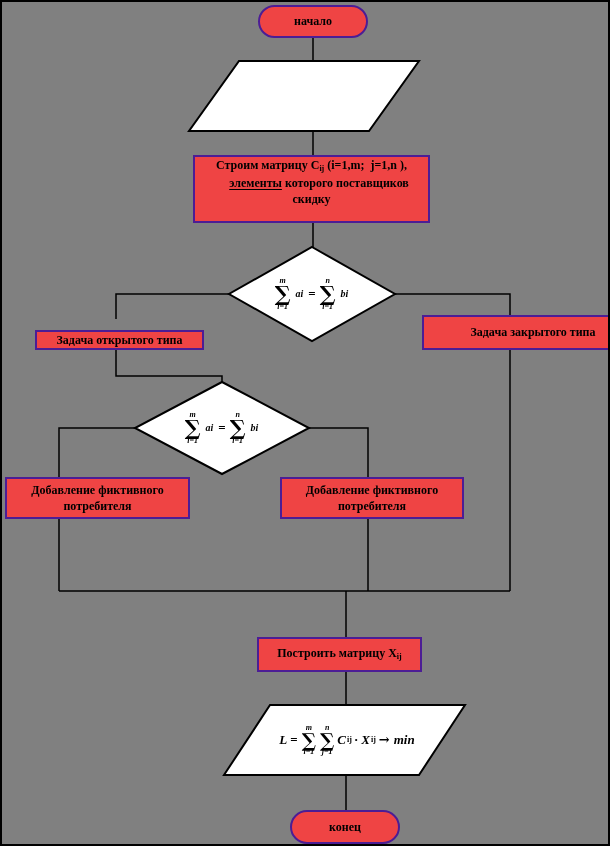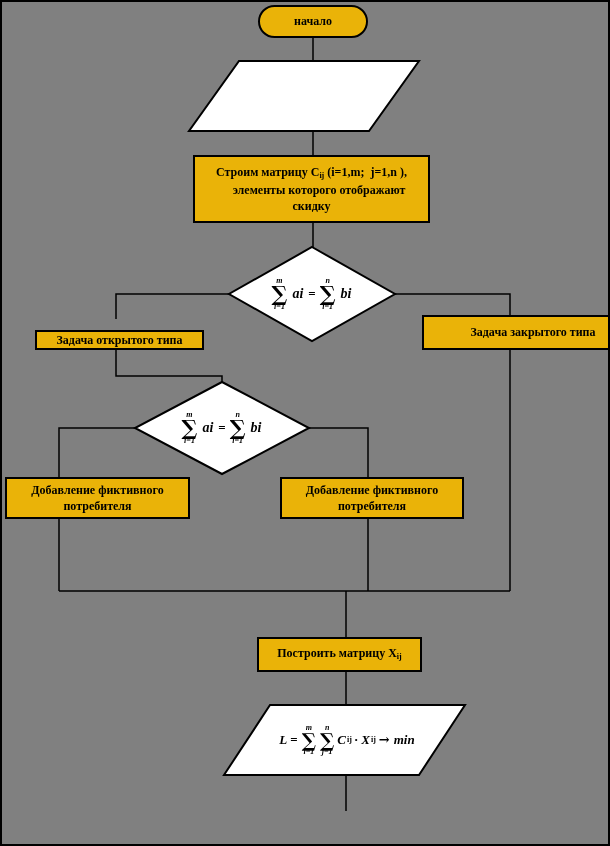--- a/index.html
+++ b/index.html
@@ -3,36 +3,36 @@
 <meta charset="utf-8">
 <style>
   html,body{margin:0;padding:0;background:#808080;}
   .canvas{
     position:relative;width:610px;height:846px;background:#808080;
     border:2px solid #000;box-sizing:border-box;overflow:hidden;
     font-family:"Liberation Serif","DejaVu Serif",serif;color:#000;
   }
   .layer{position:absolute;left:0;top:0;}
   .shape{
-    position:absolute;background:#eab308;border:2px solid #000000;box-sizing:border-box;
+    position:absolute;background:#ef4444;border:2px solid #4c1d95;box-sizing:border-box;
     display:flex;flex-direction:column;align-items:center;justify-content:center;
     text-align:center;font-weight:bold;font-size:12px;line-height:1.35;
   }
   .oval{border-radius:18px;}
   .overlay{
     position:absolute;display:flex;flex-direction:column;align-items:center;justify-content:center;
     text-align:center;font-weight:bold;font-size:12px;line-height:1.35;pointer-events:none;
   }
   .frow{flex-direction:row;}
   sub,.sub{font-size:8px;vertical-align:-0.3em;font-weight:bold;}
-  .u{text-underline-offset:2px;margin-left:15px;}
+  .u{text-decoration:underline;text-underline-offset:2px;margin-left:15px;}
   .sum{display:inline-flex;flex-direction:column;align-items:center;line-height:0.85;margin:0 2px;}
   .sigma{font-size:21px;font-weight:bold;font-family:"DejaVu Serif","DejaVu Sans",serif;}
   .lim{font-size:8px;font-weight:bold;font-style:italic;line-height:1;}
-  .term{font-style:italic;font-weight:bold;font-size:14px;margin:12px 3px;}
+  .term{font-style:italic;font-weight:bold;font-size:10px;margin:12px 3px;}
   .eq{font-weight:bold;font-size:13px;margin:0 2px;}
   .obj .sigma{font-size:19px;}
   .obj .term{font-size:13px;margin:0 1px;}
   .arrow{font-family:"DejaVu Serif","DejaVu Sans",serif;font-weight:bold;font-size:13px;margin:0 3px;}
   .tok{white-space:pre;}
   .gap{margin-left:4px;}
 </style>
 </head>
 <body>
 
@@ -62,26 +62,26 @@
       <polygon points="220,380 307,426 220,472 133,426"></polygon>
       <polygon points="268,703 463,703 417,773 222,773"></polygon>
     </g>
   </svg>
 
   <div class="shape oval" style="left:256px;top:3px;width:110px;height:33px;">
     <span>начало</span>
   </div>
 
 
-  <div class="shape" style="left:191px;top:153px;width:237px;height:68px;justify-content:flex-start;padding-top:7px;">
+  <div class="shape" style="left:191px;top:153px;width:237px;height:68px;justify-content:flex-start;padding-top:0;">
     <div>
       <span class="tok">Строим матрицу C</span><sub>ij</sub><span class="tok"> (i=1,m;  j=1,n ),</span>
     </div>
     <div>
-      <span class="u">элементы</span><span class="tok"> которого отображают</span>
+      <span class="u">элементы</span><span class="tok"> которого поставщиков</span>
     </div>
     <div>скидку</div>
   </div>
 
   <div class="overlay frow" style="left:227px;top:247px;width:166px;height:90px;">
     <span class="sum">
       <span class="lim">m</span>
       <span class="sigma">∑</span>
       <span class="lim">i=1</span>
     </span>
@@ -148,14 +148,17 @@
     </span>
     <span class="term">C</span>
       <sub>ij</sub>
     <span class="eq">·</span>
     <span class="term">X</span>
       <sub>ij</sub>
     <span class="arrow">→</span>
     <span class="term">min</span>
   </div>
 
+  <div class="shape oval" style="left:288px;top:808px;width:110px;height:34px;">
+    <span>конец</span>
+  </div>
 
 </div>
 
 </body></html>

